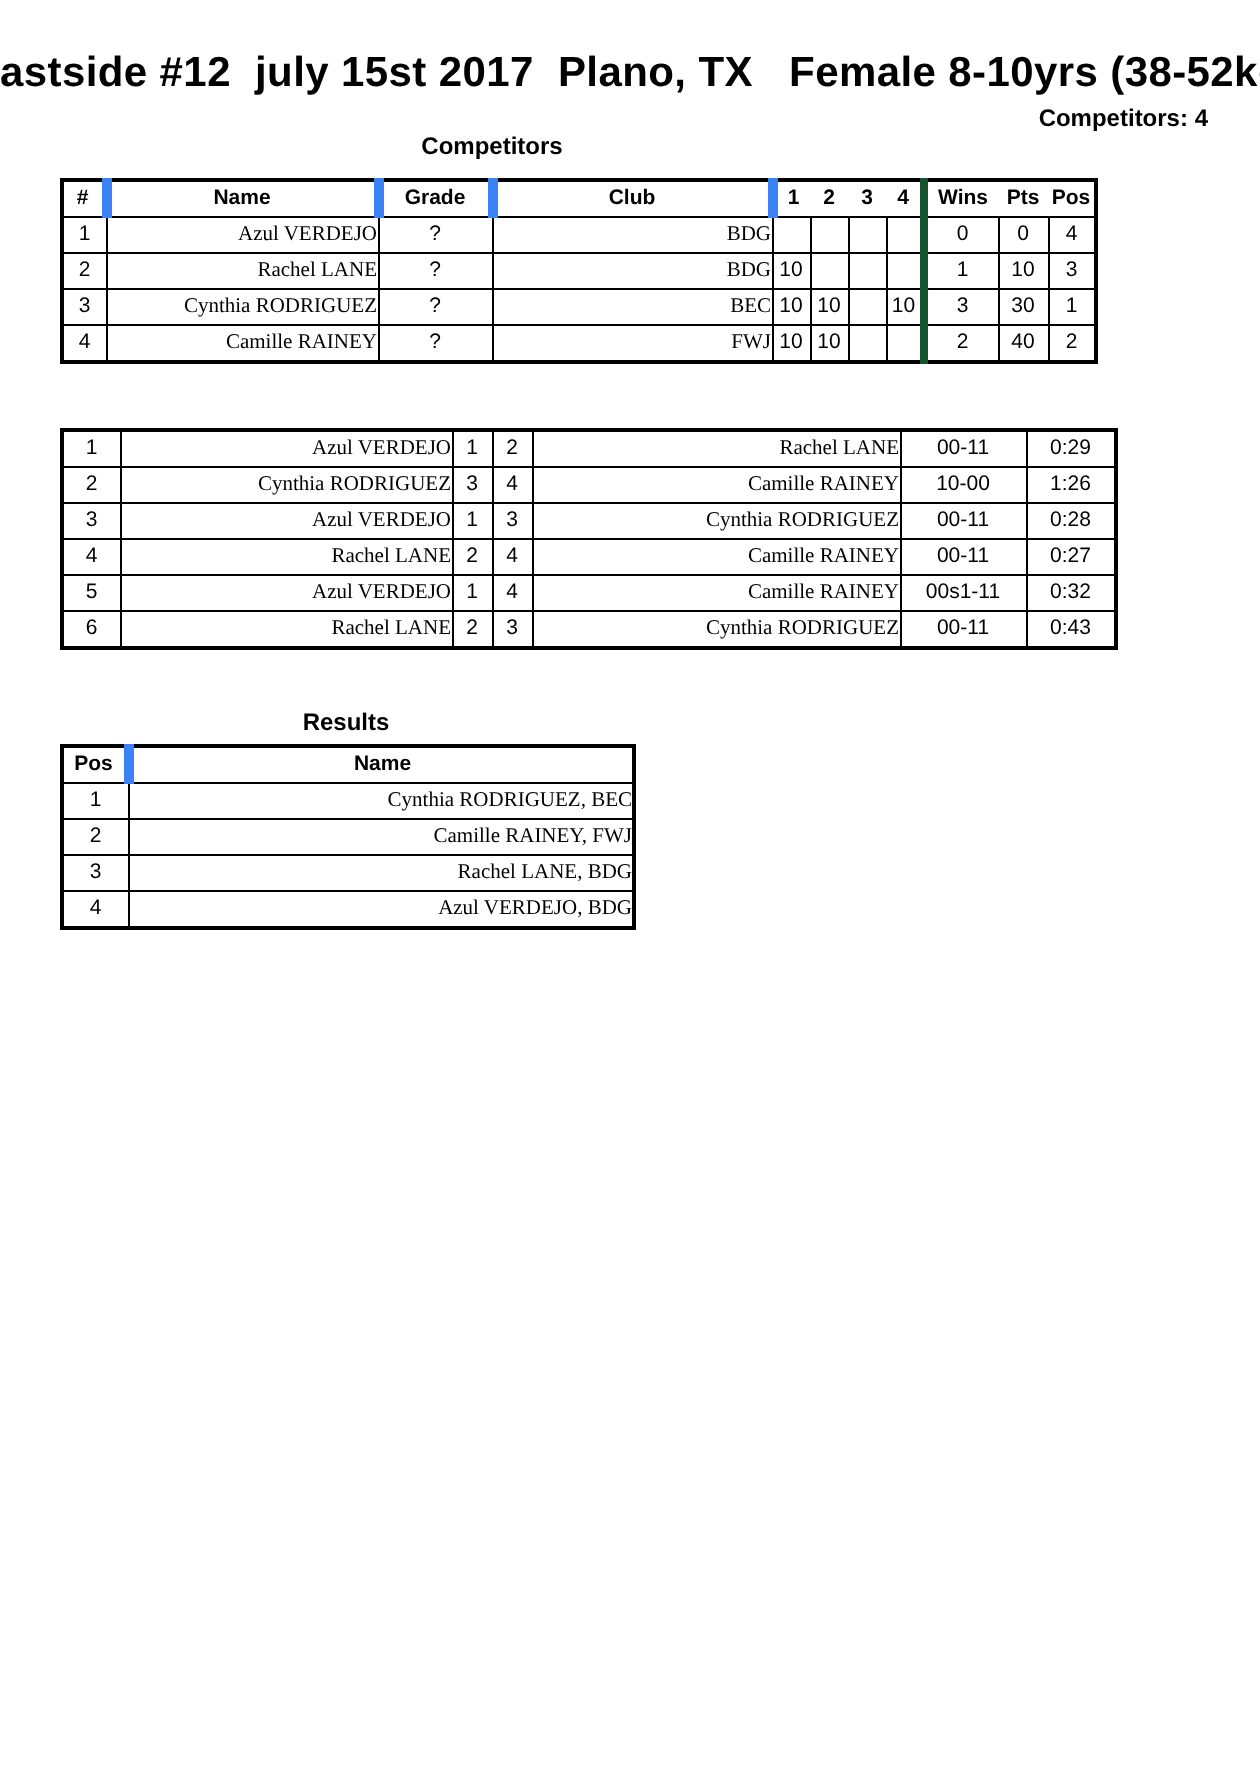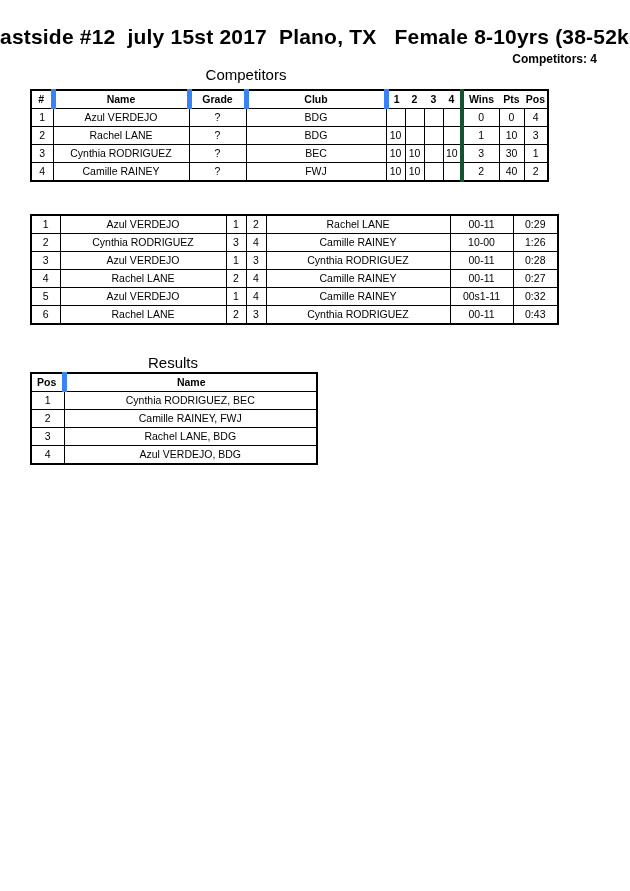--- a/index.html
+++ b/index.html
@@ -19,29 +19,29 @@
     width: 630px;
     font-size: 21px;
     font-weight: bold;
     white-space: pre;
     overflow: hidden;
     letter-spacing: 0.2px;
   }
   .comp-count {
     position: absolute;
     top: 52px;
-    right: 33px;
+    right: 26px;
     font-size: 12px;
     font-weight: bold;
   }
   .heading {
     position: absolute;
     transform: translateX(-50%);
-    font-size: 15px;
-    font-weight: normal;
+    font-size: 12px;
+    font-weight: bold;
     white-space: nowrap;
   }
   .h-competitors { left: 246px; top: 66px; }
   .h-matches    { left: 277px; top: 194px; margin-top: 33px; }
   .h-results    { left: 173px; top: 354px; }
 
   table.tbl {
     position: absolute;
     border-collapse: collapse;
     table-layout: fixed;
@@ -58,21 +58,21 @@
   }
   .tbl td { border: 1px solid #000; }
   .tbl th {
     font-weight: bold;
     border: none;
     border-bottom: 1px solid #000;
   }
   .tbl th.hl { border-left: 5px solid #3b82f6; }
   .tbl th.thickL, .tbl td.thickL { border-left: 4px solid #14532d; }
   .c { text-align: center; }
-  .l { text-align: center; padding-left: 6px; }
+  .l { text-align: right; padding-left: 6px; font-family: Liberation Serif, serif; }
 
   .t-competitors { left: 30px; top: 89px;  width: 517px; }
   .t-matches     { left: 30px; top: 214px; width: 527px; }
   .t-results     { left: 30px; top: 372px; width: 286px; }
 </style>
 </head>
 <body>
 
 <div class="page">
 

